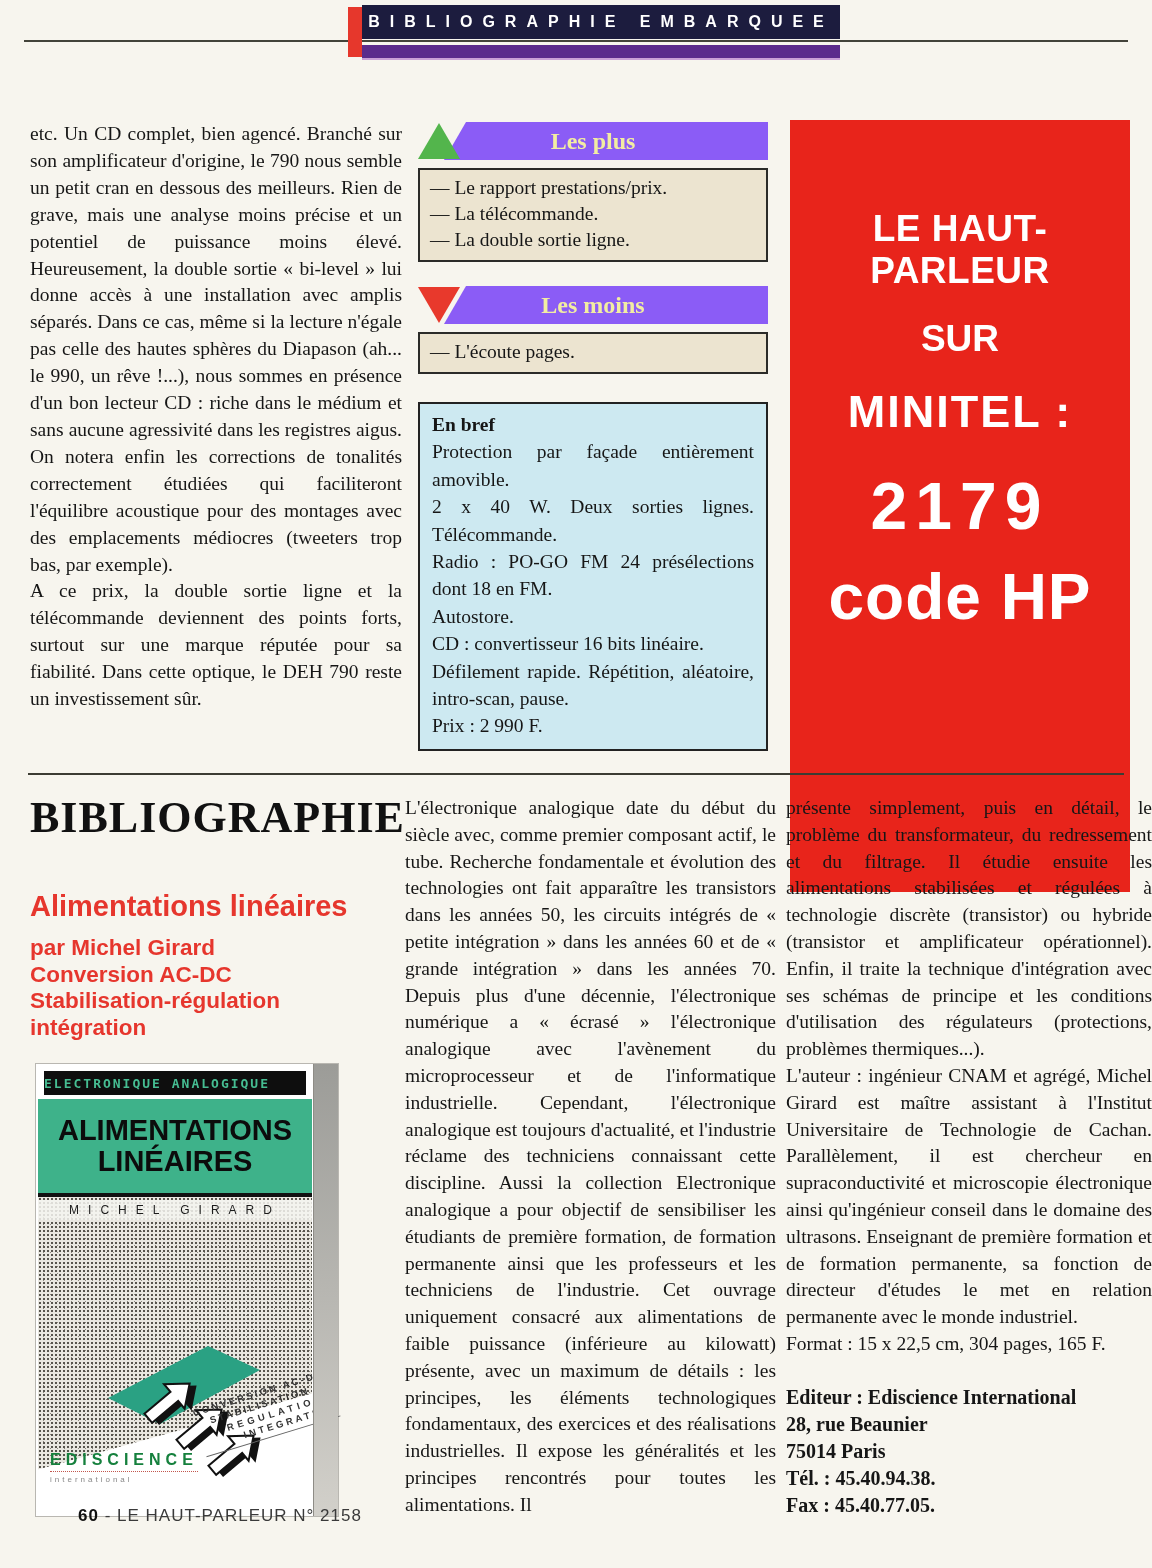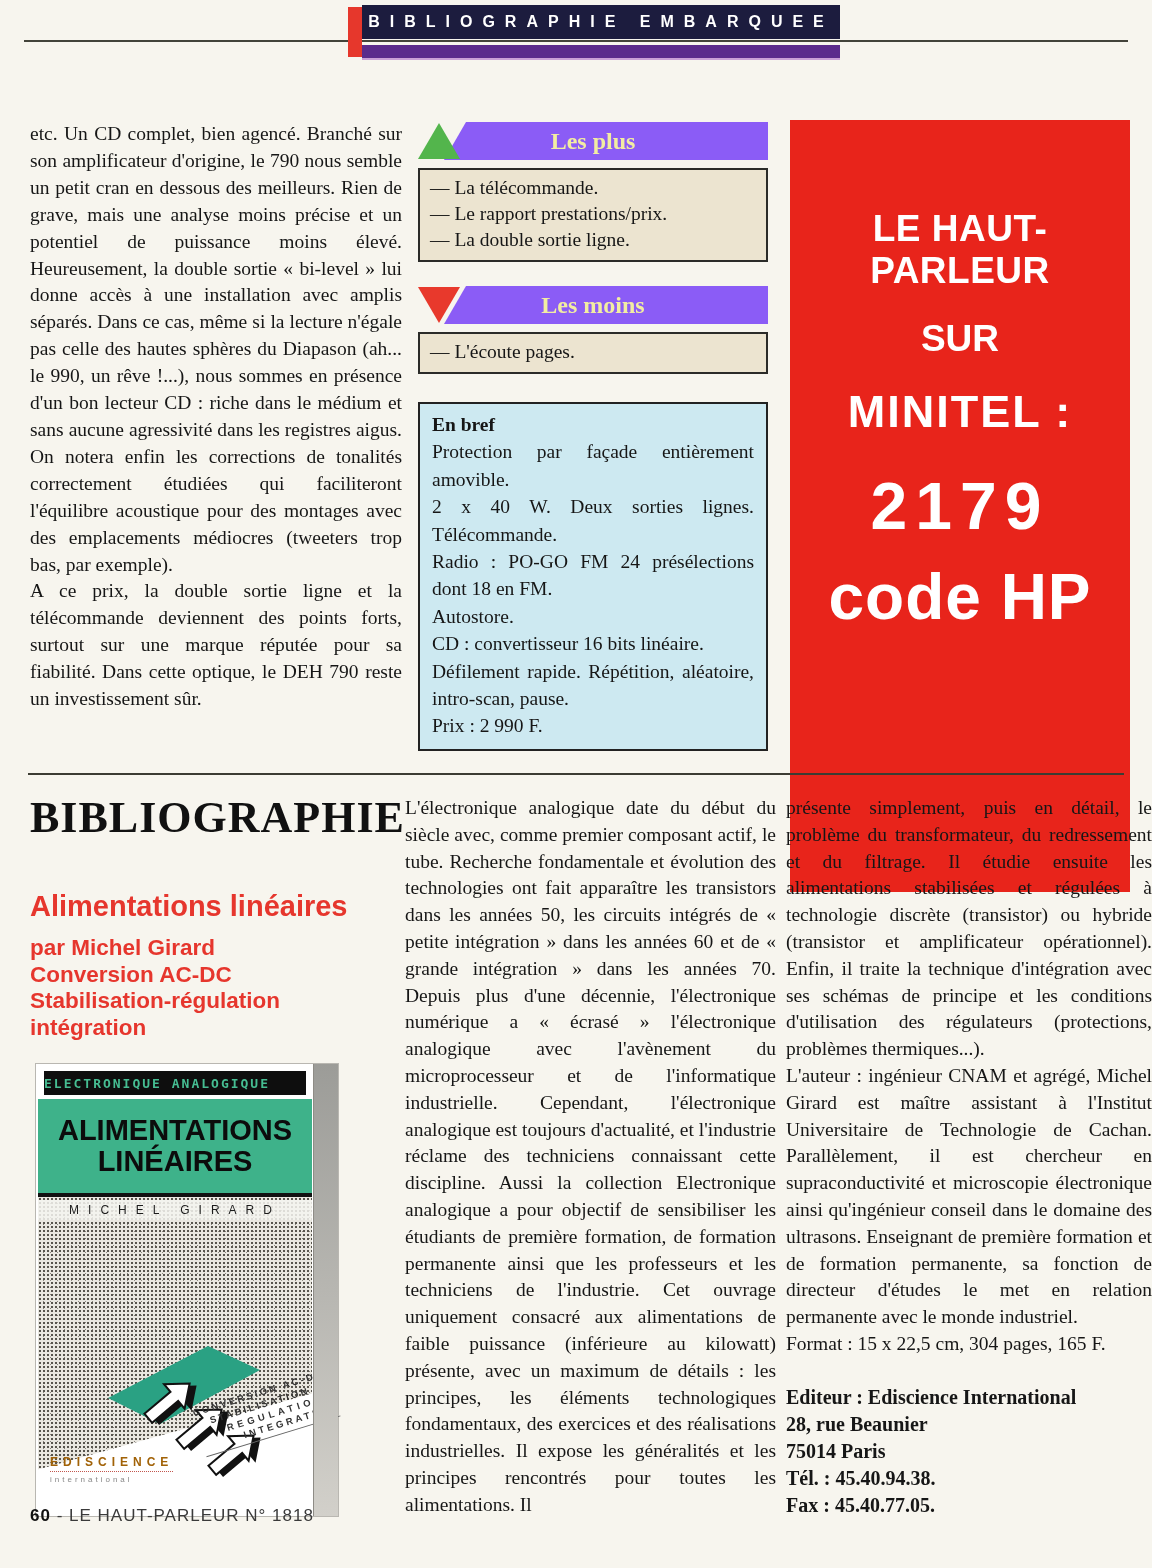--- a/index.html
+++ b/index.html
@@ -89,29 +89,29 @@
                 font-family:"Liberation Sans",sans-serif;font-size:12px;letter-spacing:9px;
                 color:#1c1c1c;background:rgba(245,244,240,0.85);padding:3px 0;}
   .arrows{position:absolute;left:72px;top:268px;}
   .diag-text{position:absolute;right:2px;top:322px;transform:rotate(-17deg);
              font-family:"Liberation Sans",sans-serif;font-weight:bold;font-size:9.5px;
              letter-spacing:2.5px;color:#333;line-height:12px;border-bottom:1px solid #666;
              padding-bottom:3px;}
   .dl1{padding-left:0;}.dl2{padding-left:14px;}.dl3{padding-left:28px;letter-spacing:4px;}
   .dl4{padding-left:42px;letter-spacing:3px;}
   .ediscience{position:absolute;left:14px;bottom:32px;}
-  .edi-name{color:#a16207;font-family:"Liberation Sans",sans-serif;font-weight:bold;font-size:12px;
+  .edi-name{color:#15803d;font-family:"Liberation Sans",sans-serif;font-weight:bold;font-size:16px;
             letter-spacing:5px;border-bottom:1px dotted #c2564d;padding-bottom:2px;}
   .edi-sub{font-family:"Liberation Sans",sans-serif;font-size:8px;letter-spacing:3px;color:#888;
            margin-top:3px;}
 
   
   .footer{position:absolute;left:30px;top:1506px;font-family:"Liberation Sans",sans-serif;
           font-size:17px;color:#3a3a3a;letter-spacing:1px;}
-  .footer b{color:#111;}
+  .footer b{color:#111;margin-left:48px;}
 </style>
 </head>
 <body>
 
 <div class="page">
 
   <div class="top-rule"></div>
   <div class="banner-red-bar"></div>
   <div class="banner">
     <span class="banner-title">BIBLIOGRAPHIE EMBARQUEE</span>
@@ -125,22 +125,22 @@
 
   <div class="mid-col">
 
     <div class="feature-header">
       <div class="fh-bar">
         <span class="fh-label">Les plus</span>
       </div>
       <div class="tri tri-up"></div>
     </div>
     <div class="feature-box">
+      <div class="item">— Le rapport prestations/prix.</div>
       <div class="item">— La télécommande.</div>
-      <div class="item">— Le rapport prestations/prix.</div>
       <div class="item">— La double sortie ligne.</div>
     </div>
 
     <div class="gap23"></div>
 
     <div class="feature-header">
       <div class="fh-bar">
         <span class="fh-label">Les moins</span>
       </div>
       <div class="tri tri-down"></div>
@@ -237,16 +237,16 @@
     <div class="address">
       <div>Editeur : Ediscience International</div>
       <div>28, rue Beaunier</div>
       <div>75014 Paris</div>
       <div>Tél. : 45.40.94.38.</div>
       <div>Fax : 45.40.77.05.</div>
     </div>
   </div>
 
   <div class="footer">
-    <b>60</b><span> - LE HAUT-PARLEUR N° 1818</span>
+    <b>60</b><span> - LE HAUT-PARLEUR N° 2158</span>
   </div>
 
 </div>
 
 </body></html>

